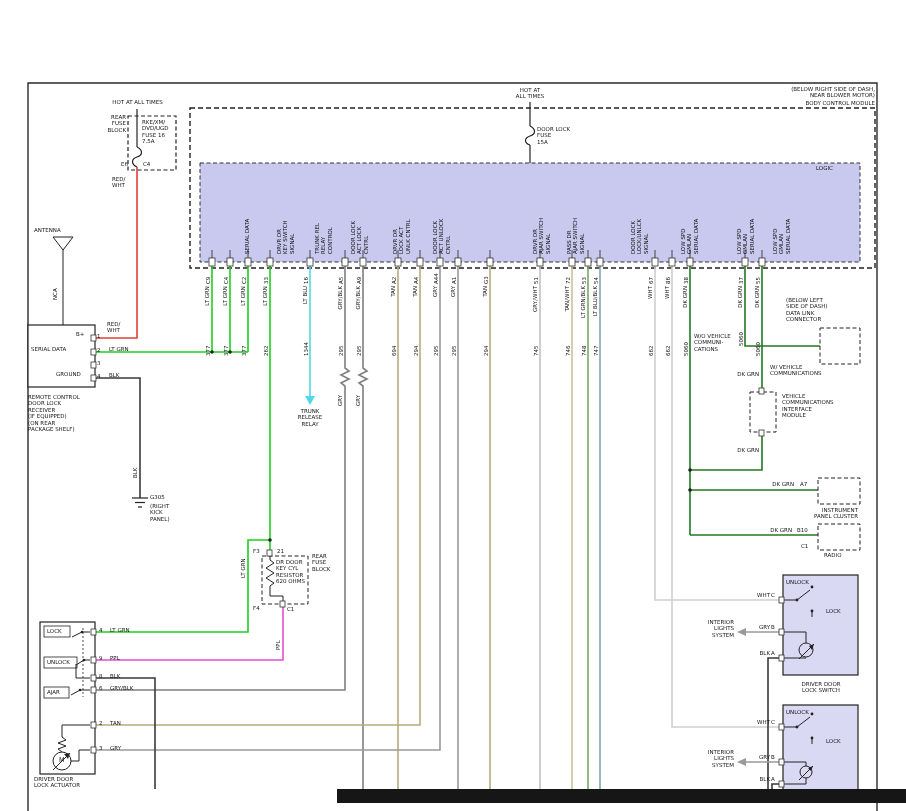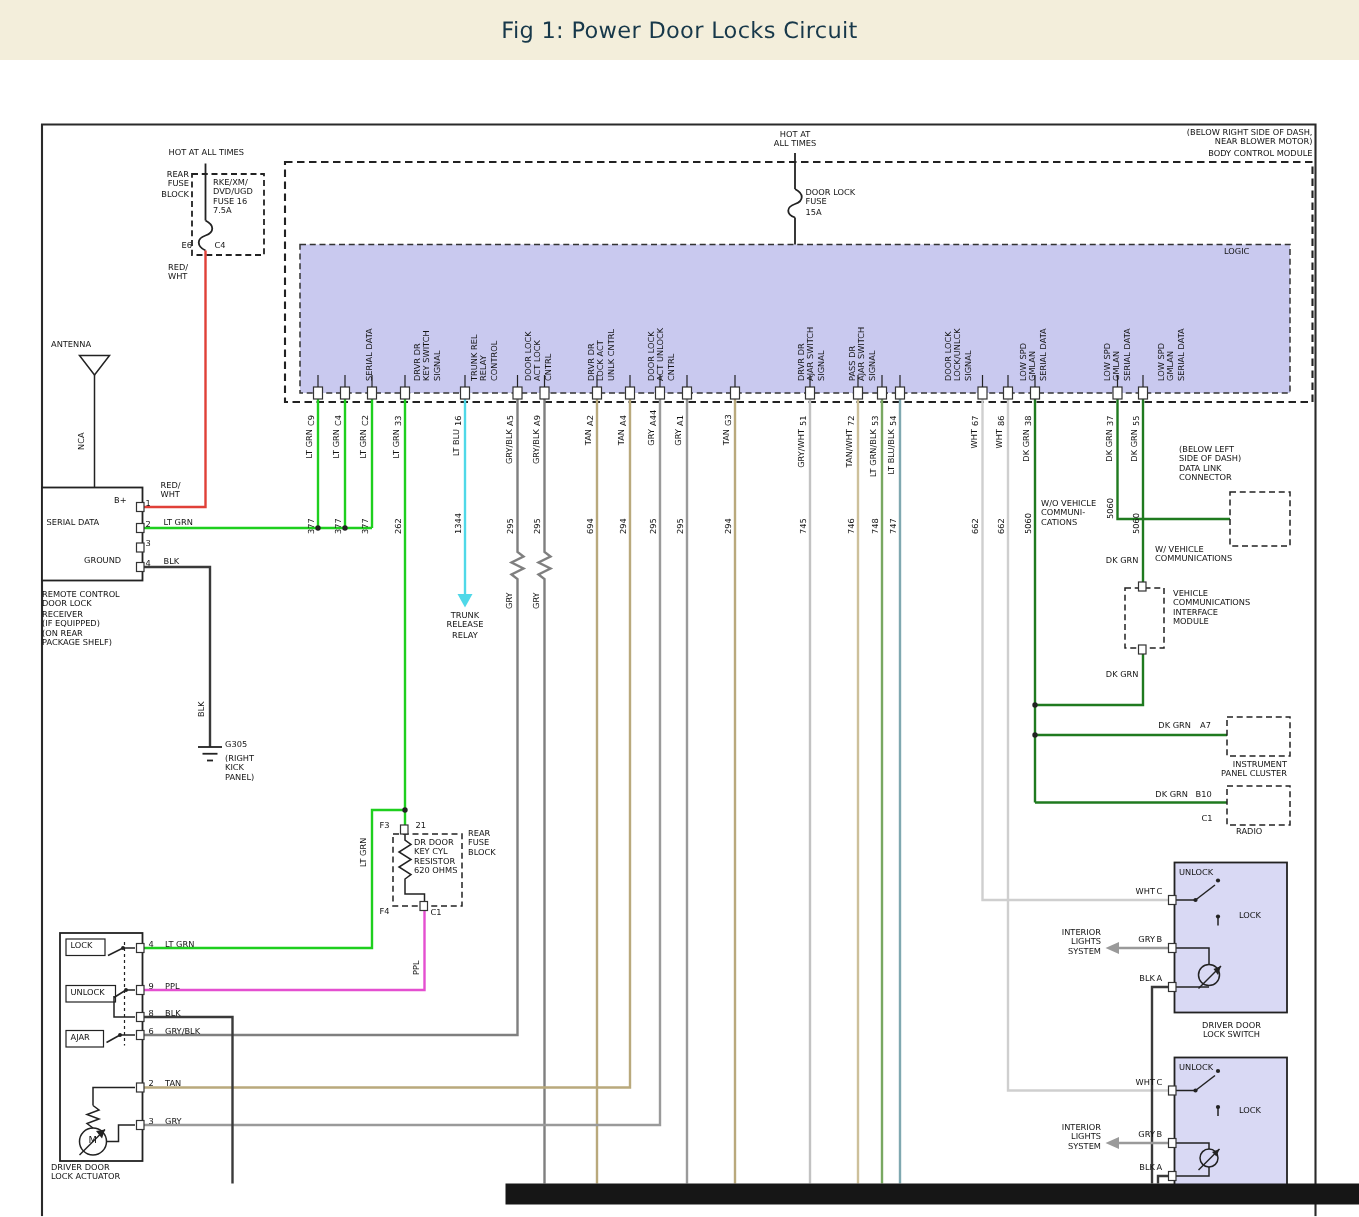--- a/index.html
+++ b/index.html
@@ -10,23 +10,20 @@
   .L{position:absolute;font-size:5.5px;line-height:1.16;color:#141414;white-space:pre-line;}
   .V{transform:rotate(-90deg);transform-origin:0 0;}
   .R{text-align:right;}
   .C{text-align:center;}
 </style>
 </head>
 <body>
 
 <div class="stage" id="stage">
 
-  <div class="hdr">
-    <div class="t">Fig 1: Power Door Locks Circuit</div>
-  </div>
 
   <svg width="906" height="811" viewBox="0 0 906 811">
     <g stroke="#2a2a2a" stroke-width="1.4" fill="none">
       <path d="M28,811 L28,83 L877,83 L877,811"></path>
     </g>
 
     <g>
       <rect x="190" y="108" width="685" height="160" fill="none" stroke="#222" stroke-width="1.4" stroke-dasharray="5 3"></rect>
       <rect x="200" y="163" width="660" height="99" fill="var(--module-fill,#c9c9ef)" stroke="#333" stroke-width="1" stroke-dasharray="4 2.5"></rect>
     </g>

